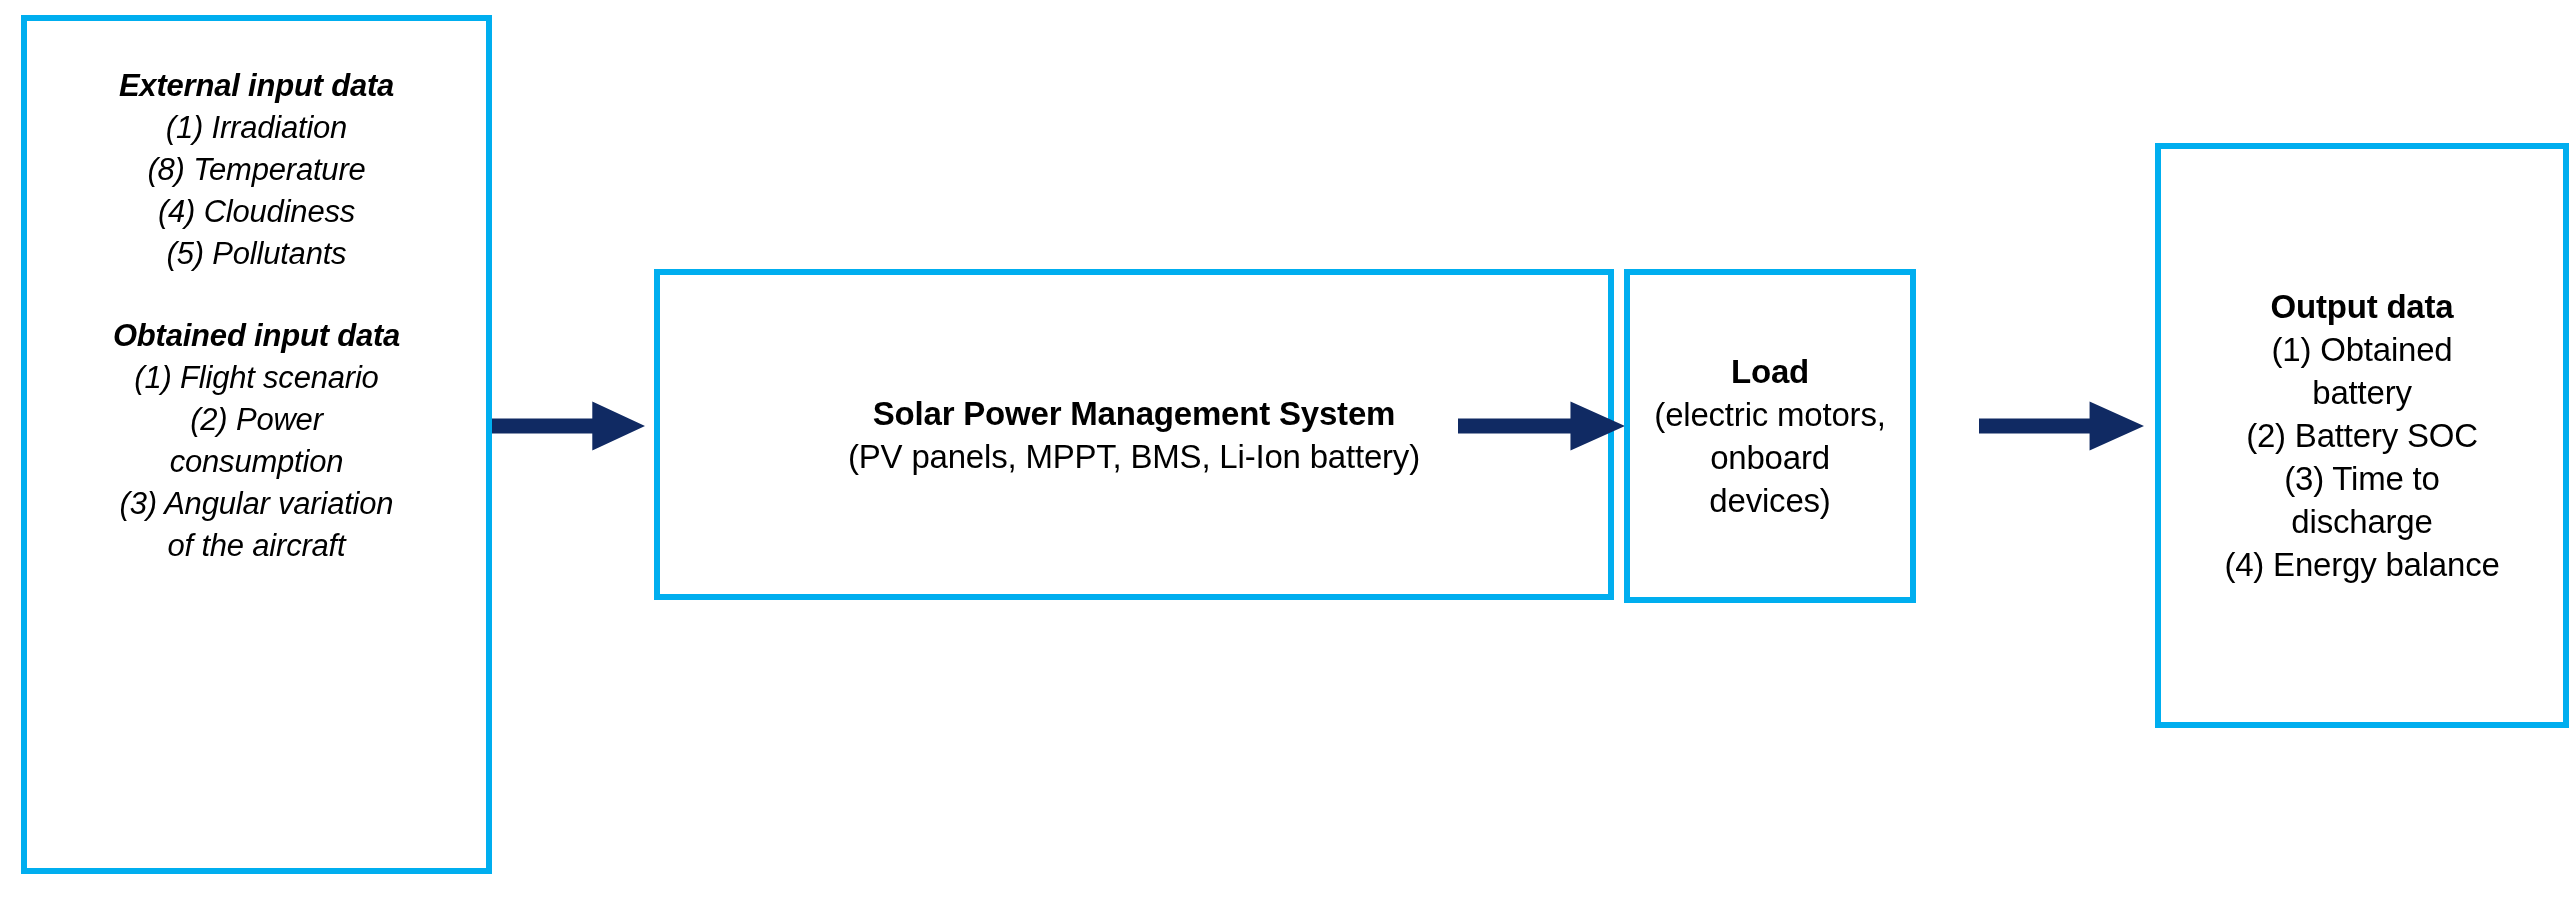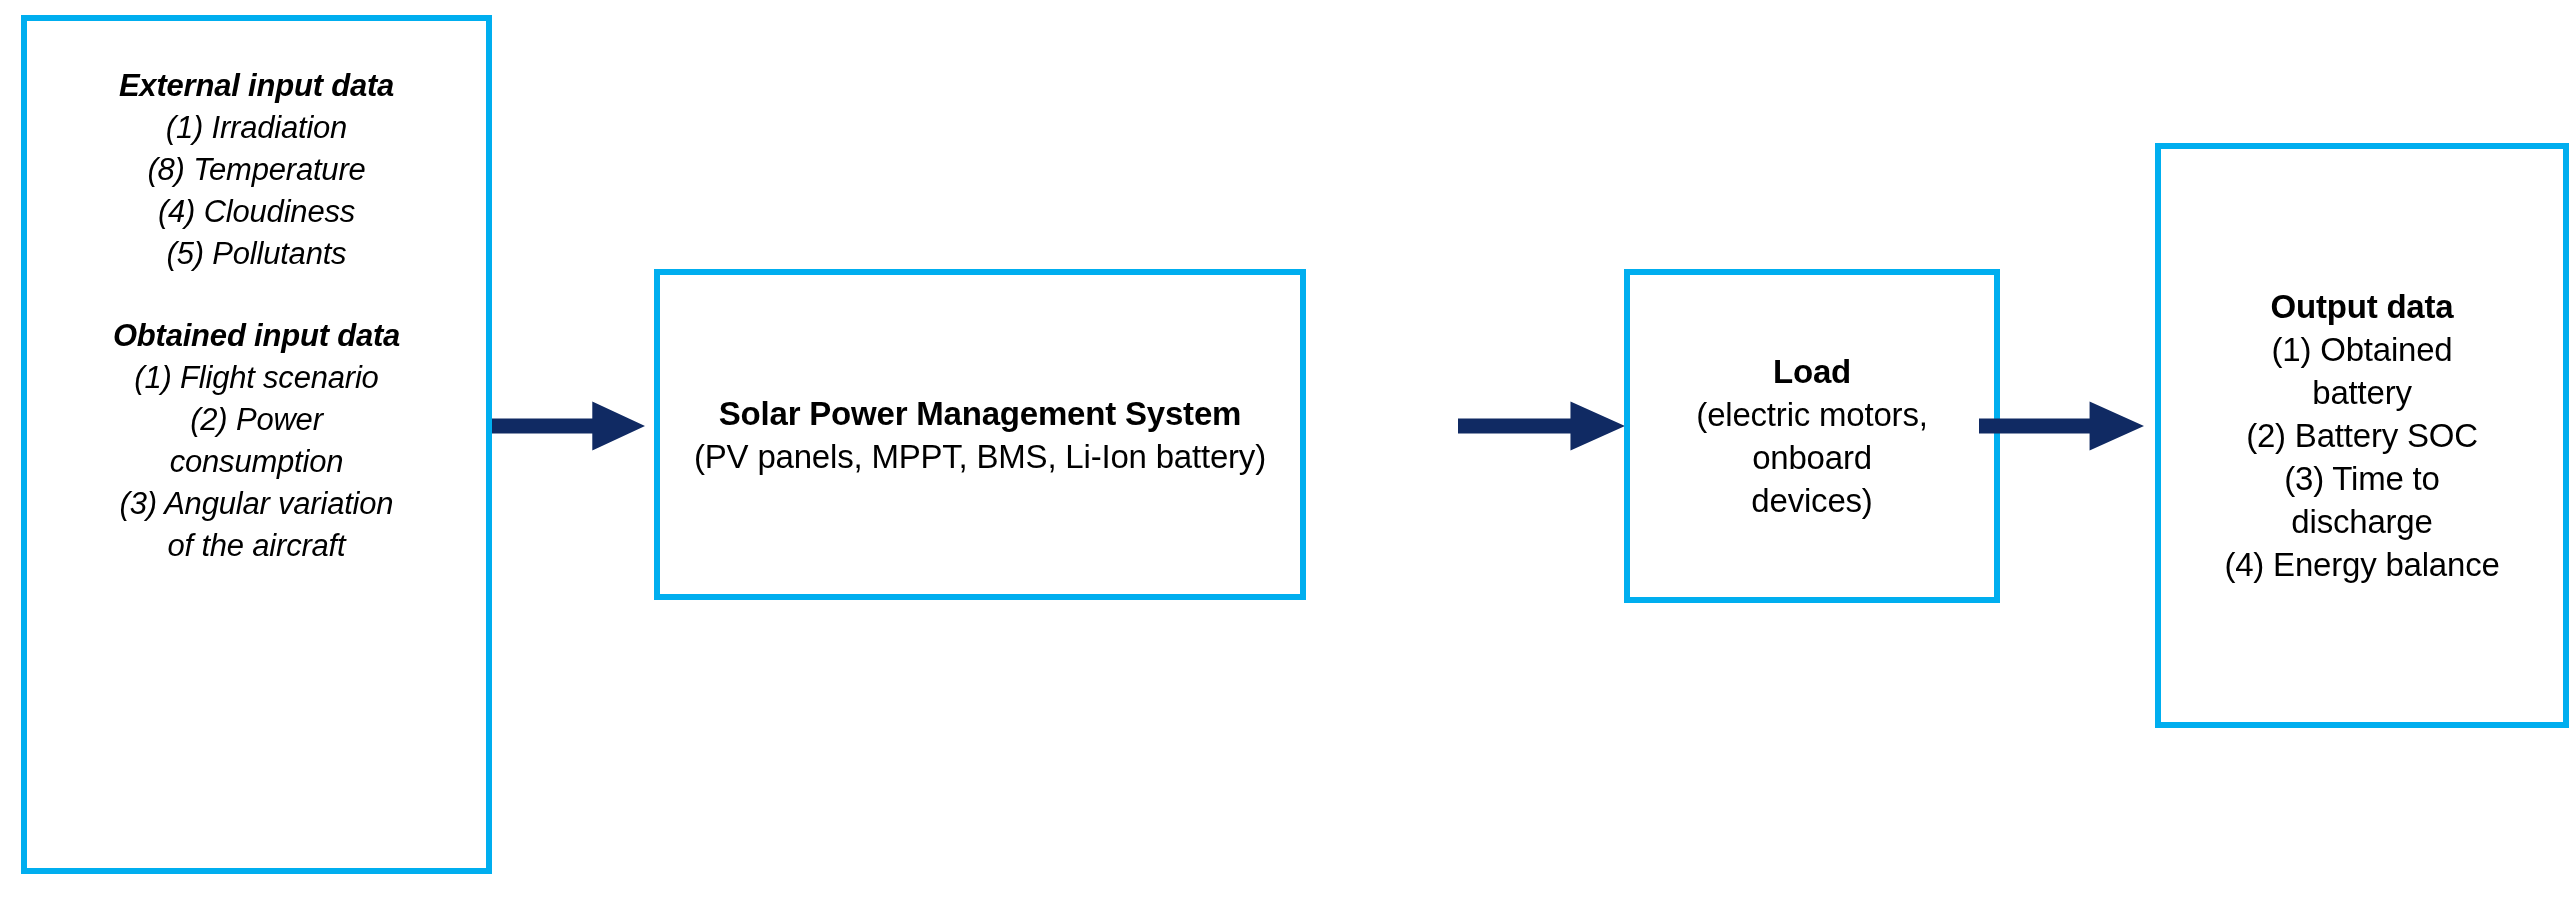--- a/index.html
+++ b/index.html
@@ -57,33 +57,33 @@
     font-style: italic;
   }
   #box-inputs .group-gap {
     height: 40px;
   }
 
   
   #box-system {
     left: 654px;
     top: 269px;
-    width: 652px;
+    width: 960px;
     height: 331px;
   }
   #box-system .line {
     font-size: 33px;
     line-height: 43px;
   }
 
   
   #box-load {
     left: 1624px;
     top: 269px;
-    width: 376px;
+    width: 292px;
     height: 334px;
   }
   #box-load .line {
     font-size: 33px;
     line-height: 43px;
   }
 
   
   #box-output {
     left: 2143px;

